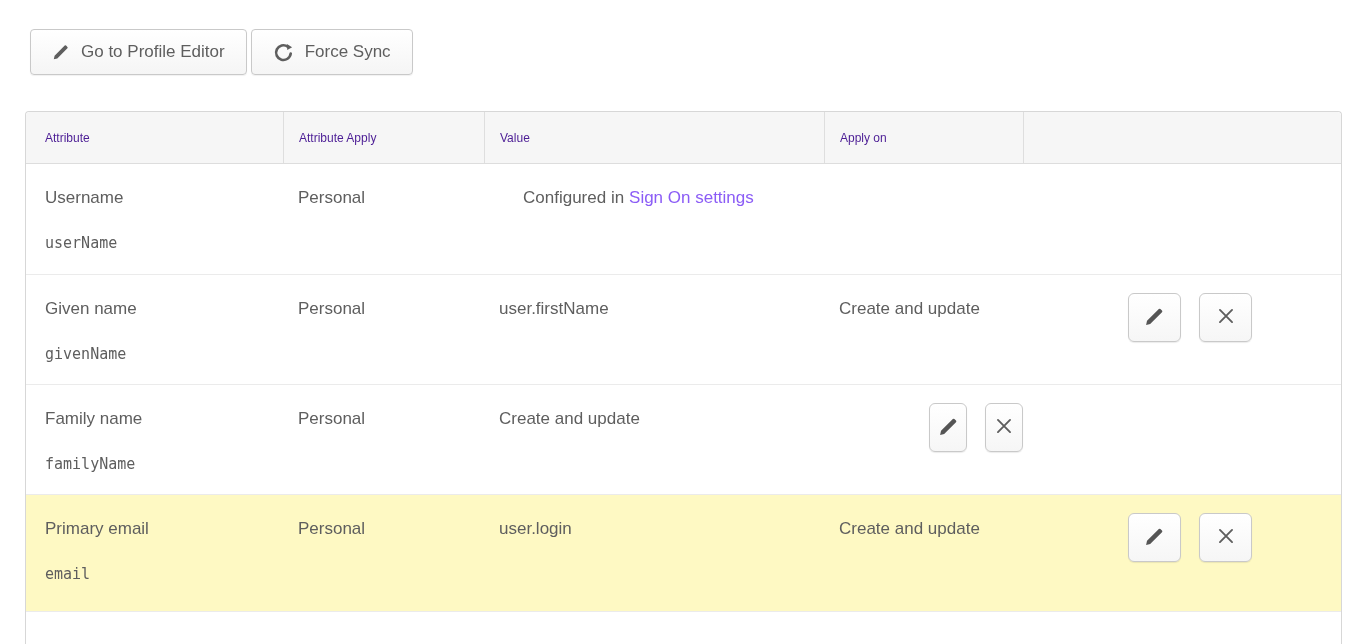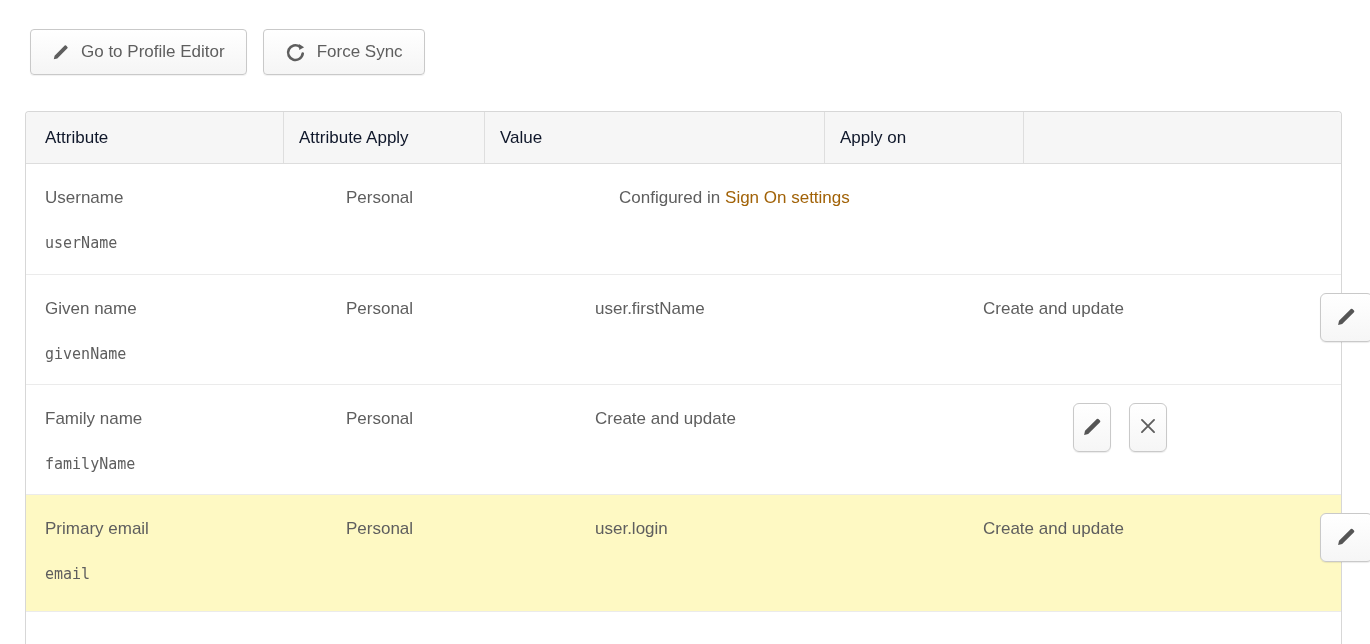--- a/index.html
+++ b/index.html
@@ -5,21 +5,21 @@
   * { box-sizing: border-box; margin: 0; padding: 0; }
   html, body {
     width: 1370px; height: 644px; overflow: hidden;
     background: #ffffff;
     font-family: "Liberation Sans", sans-serif;
     color: #5e5e5e;
   }
   
   .toolbar {
     margin: 29px 8px 0 30px;
-    display: flex; gap: 16px; align-items: flex-end;
+    display: flex; gap: 4px; align-items: flex-end;
   }
   .btn {
     display: inline-flex; align-items: center; gap: 11px;
     height: 46px; padding: 0 21px;
     background: linear-gradient(#ffffff, #f5f5f5);
     border: 1px solid #c9c9c9; border-radius: 4px;
     box-shadow: 0 1px 1px rgba(0,0,0,0.06);
     font-size: 17px; color: #5e5e5e; cursor: pointer;
     font-family: "Liberation Sans", sans-serif;
   }
@@ -36,44 +36,43 @@
     display: grid;
     grid-template-columns: 257px 201px 340px 199px 1fr;
   }
   .thead {
     height: 52px;
     background: #f6f6f6;
     border-bottom: 1px solid #dddddd;
     border-radius: 4px 4px 0 0;
   }
   .th {
-    font-size: 17px; color: #0f172a;
+    font-size: 12px; color: #4c1d95;
     display: flex; align-items: center;
     padding-left: 15px;
   }
   .th:first-child { padding-left: 19px; }
   .th + .th { border-left: 1px solid #dedede; }
   .row {
     height: 110px;
     background: #ffffff;
-    gap: 48px;
   }
   .row + .row { border-top: 1px solid #ebebeb; }
   .row.alt { background: #fef9c3; height: 117px; }
   .row.partial { height: 33px; background: #ffffff; }
   .td { padding: 22px 10px 0 15px; font-size: 17px; line-height: 24px; }
   .td.attr { padding-left: 19px; }
   .attr-label { display: block; }
   .attr-var {
     display: block; margin-top: 21px;
     font-family: "DejaVu Sans Mono", monospace;
     font-size: 15px; color: #5e5e5e;
   }
   .value-prefix { margin-right: 0.29em; margin-left: 24px; }
-  a.signon-link { color: #a16207; text-decoration: none; cursor: pointer; }
+  a.signon-link { color: #8b5cf6; text-decoration: none; cursor: pointer; }
   .td.actions { padding: 18px 0 0 105px; display: flex; gap: 18px; }
   .icon-btn {
     width: 53px; height: 49px;
     display: inline-flex; align-items: center; justify-content: center;
     background: linear-gradient(#ffffff, #f6f6f6);
     border: 1px solid #c9c9c9; border-radius: 6px;
     box-shadow: 0 1px 1px rgba(0,0,0,0.08);
     cursor: pointer;
   }
 </style>

